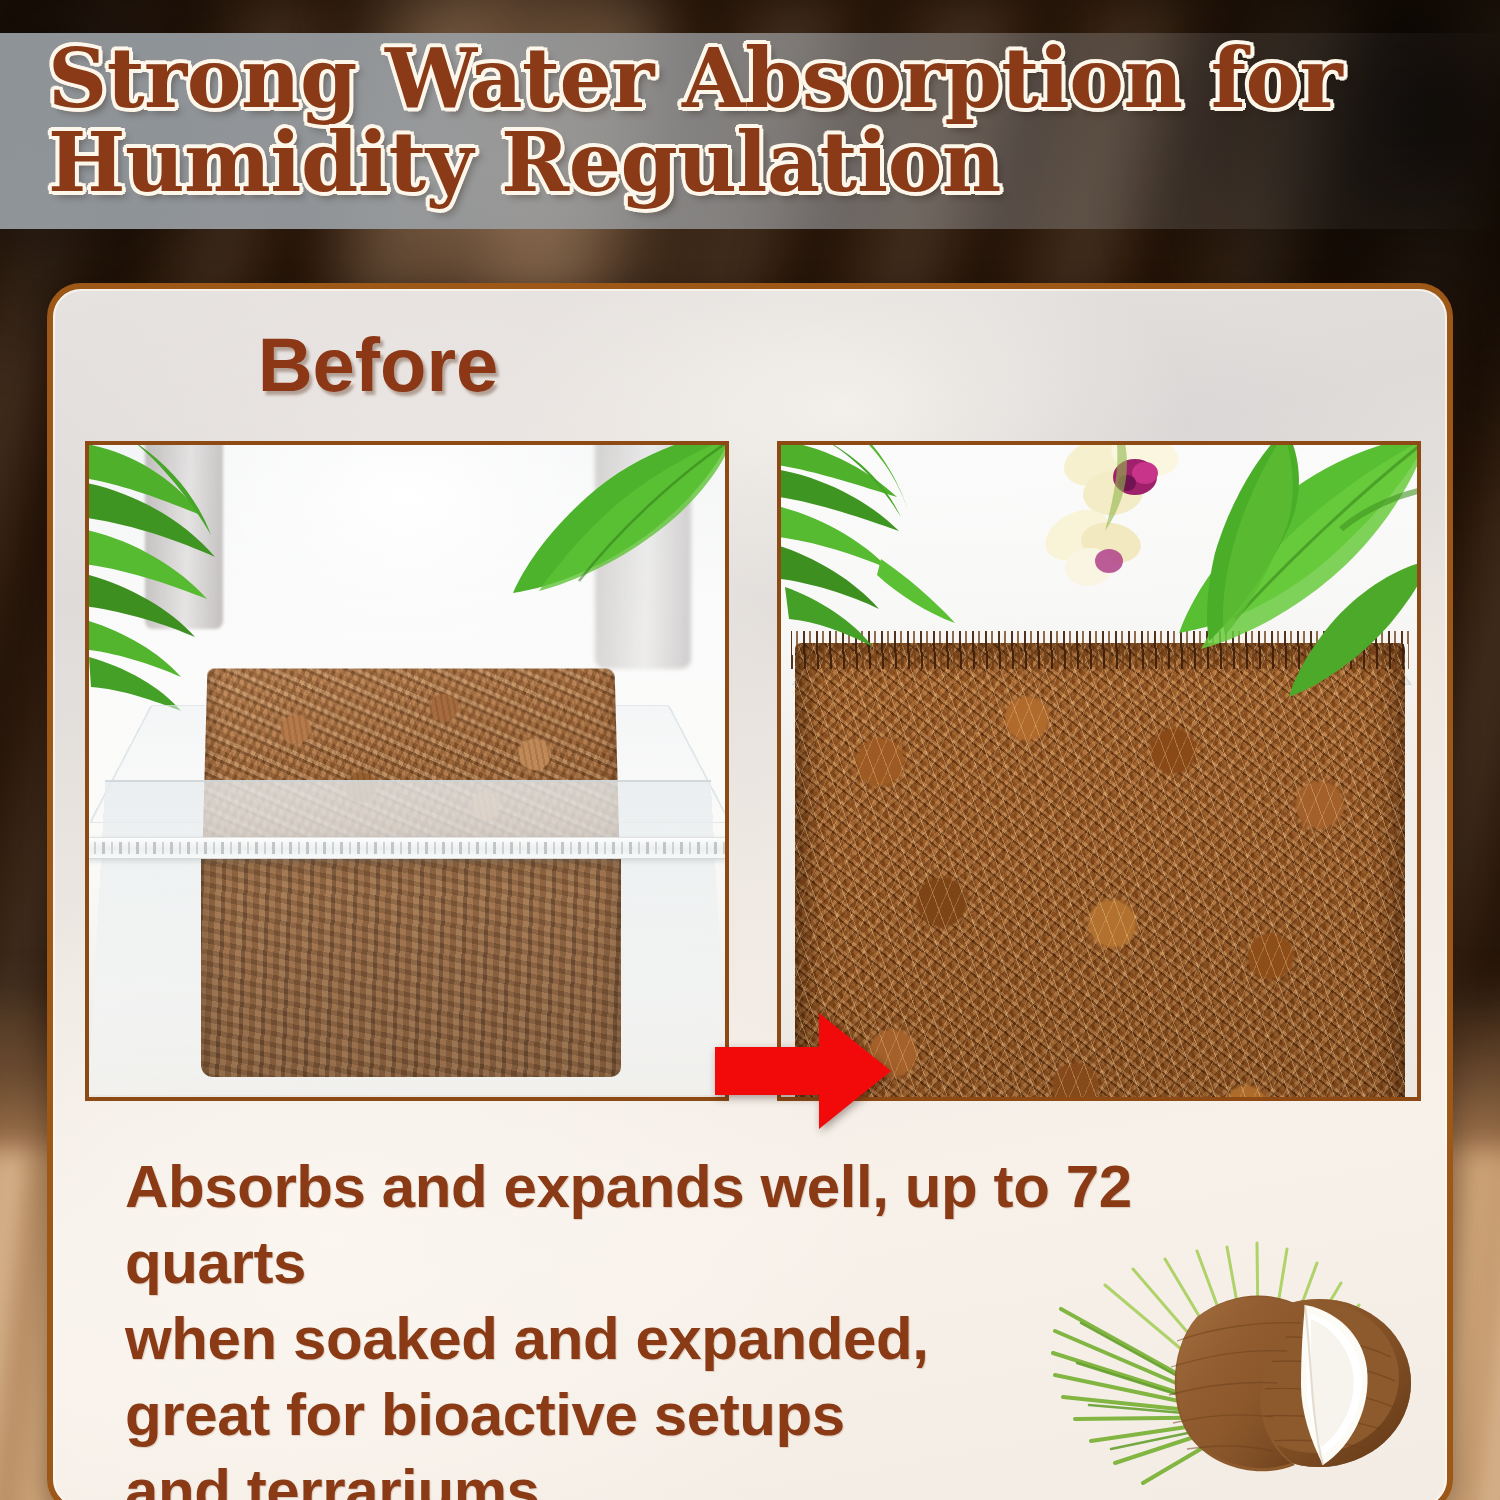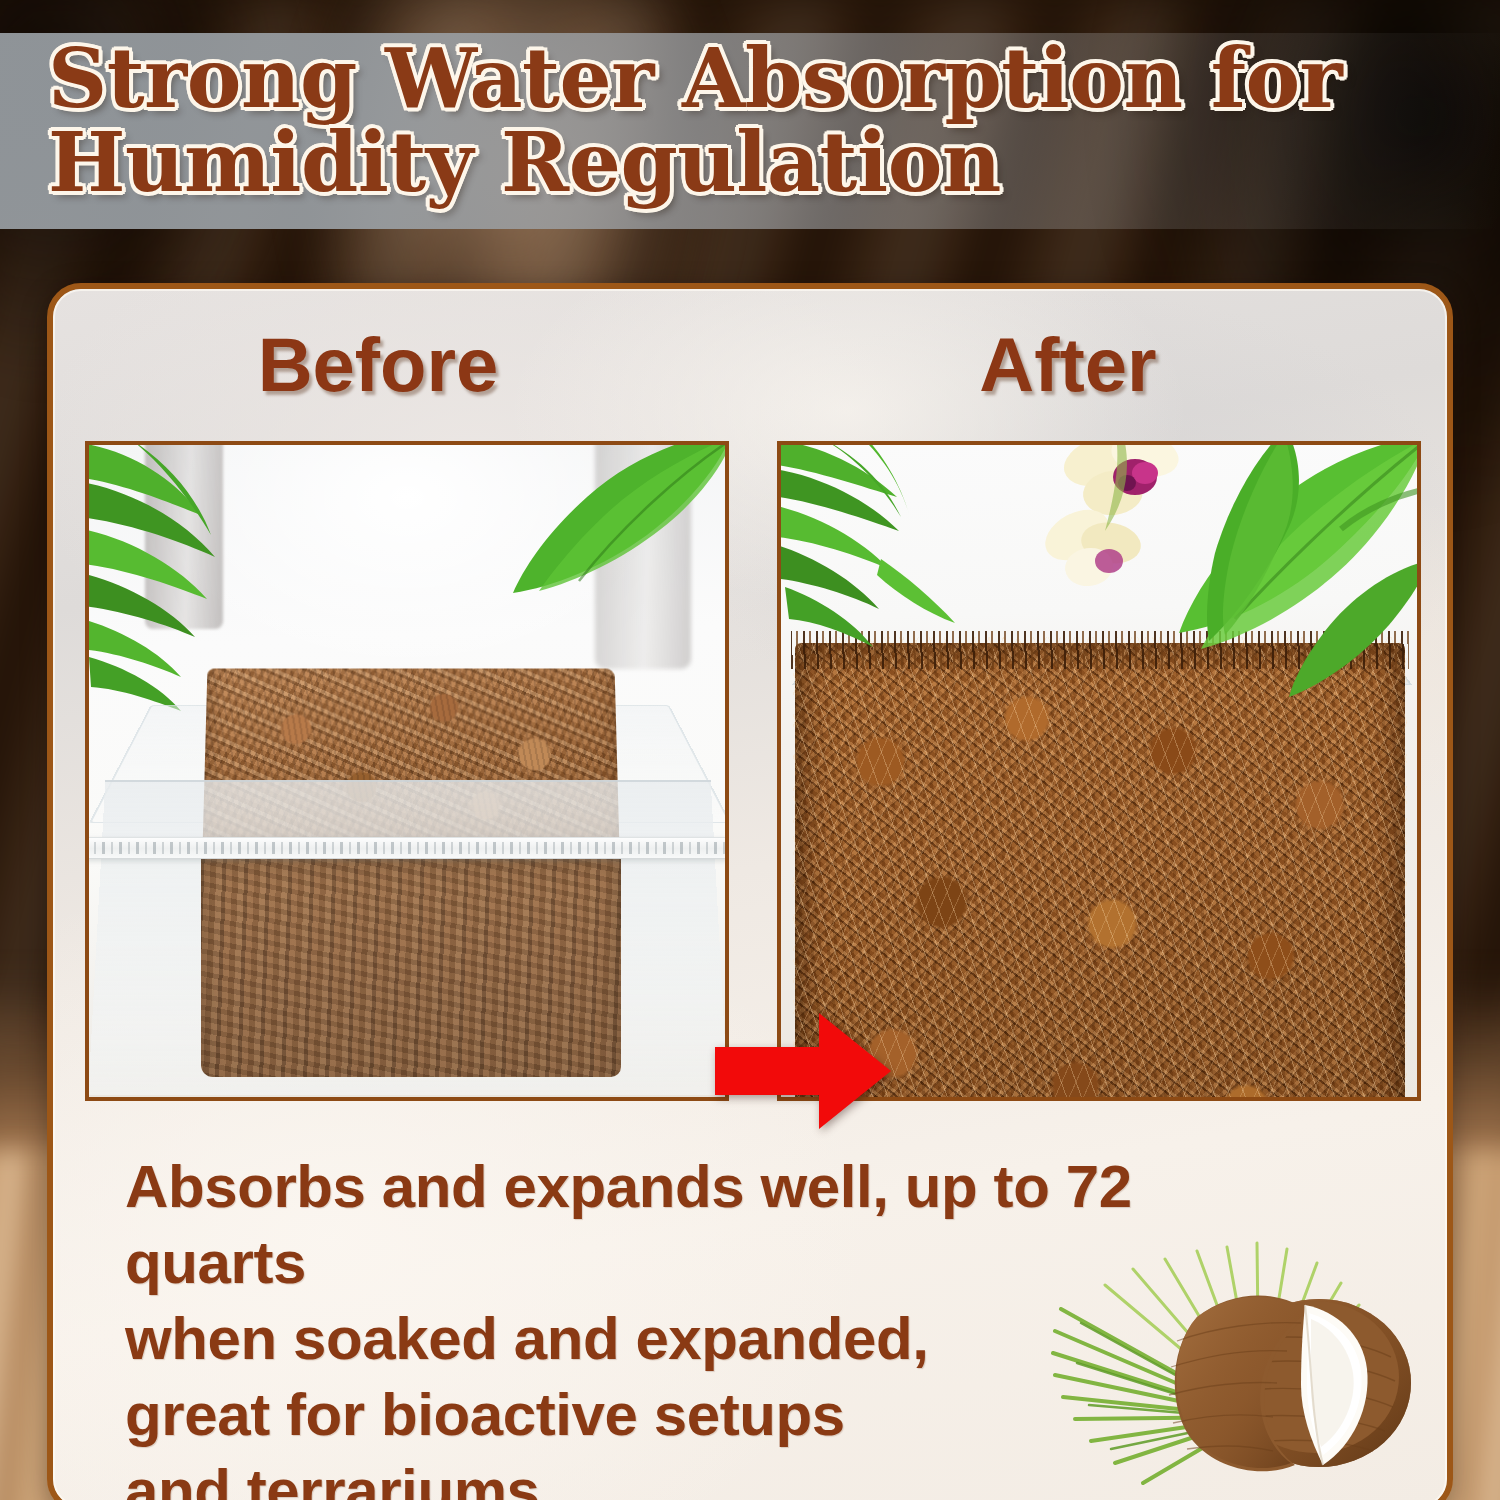--- a/index.html
+++ b/index.html
@@ -436,21 +436,20 @@
 
   <div class="banner"></div>
   <div class="headline">Strong Water Absorption for
 Humidity Regulation</div>
 
   <div class="panel">
     <div class="panel-tint"></div>
 
     <div class="cap-row">
       <div class="cap cap-before">Before</div>
-      <div class="cap cap-after">After</div>
     </div>
 
     <div class="photo photo-before">
       <div class="photo-inner">
         <div class="bp-bg"></div>
 
         <div class="bp-pot"></div>
         <div class="bp-pot2"></div>
 
         <svg class="bp-plant-left" viewBox="0 0 230 290">

